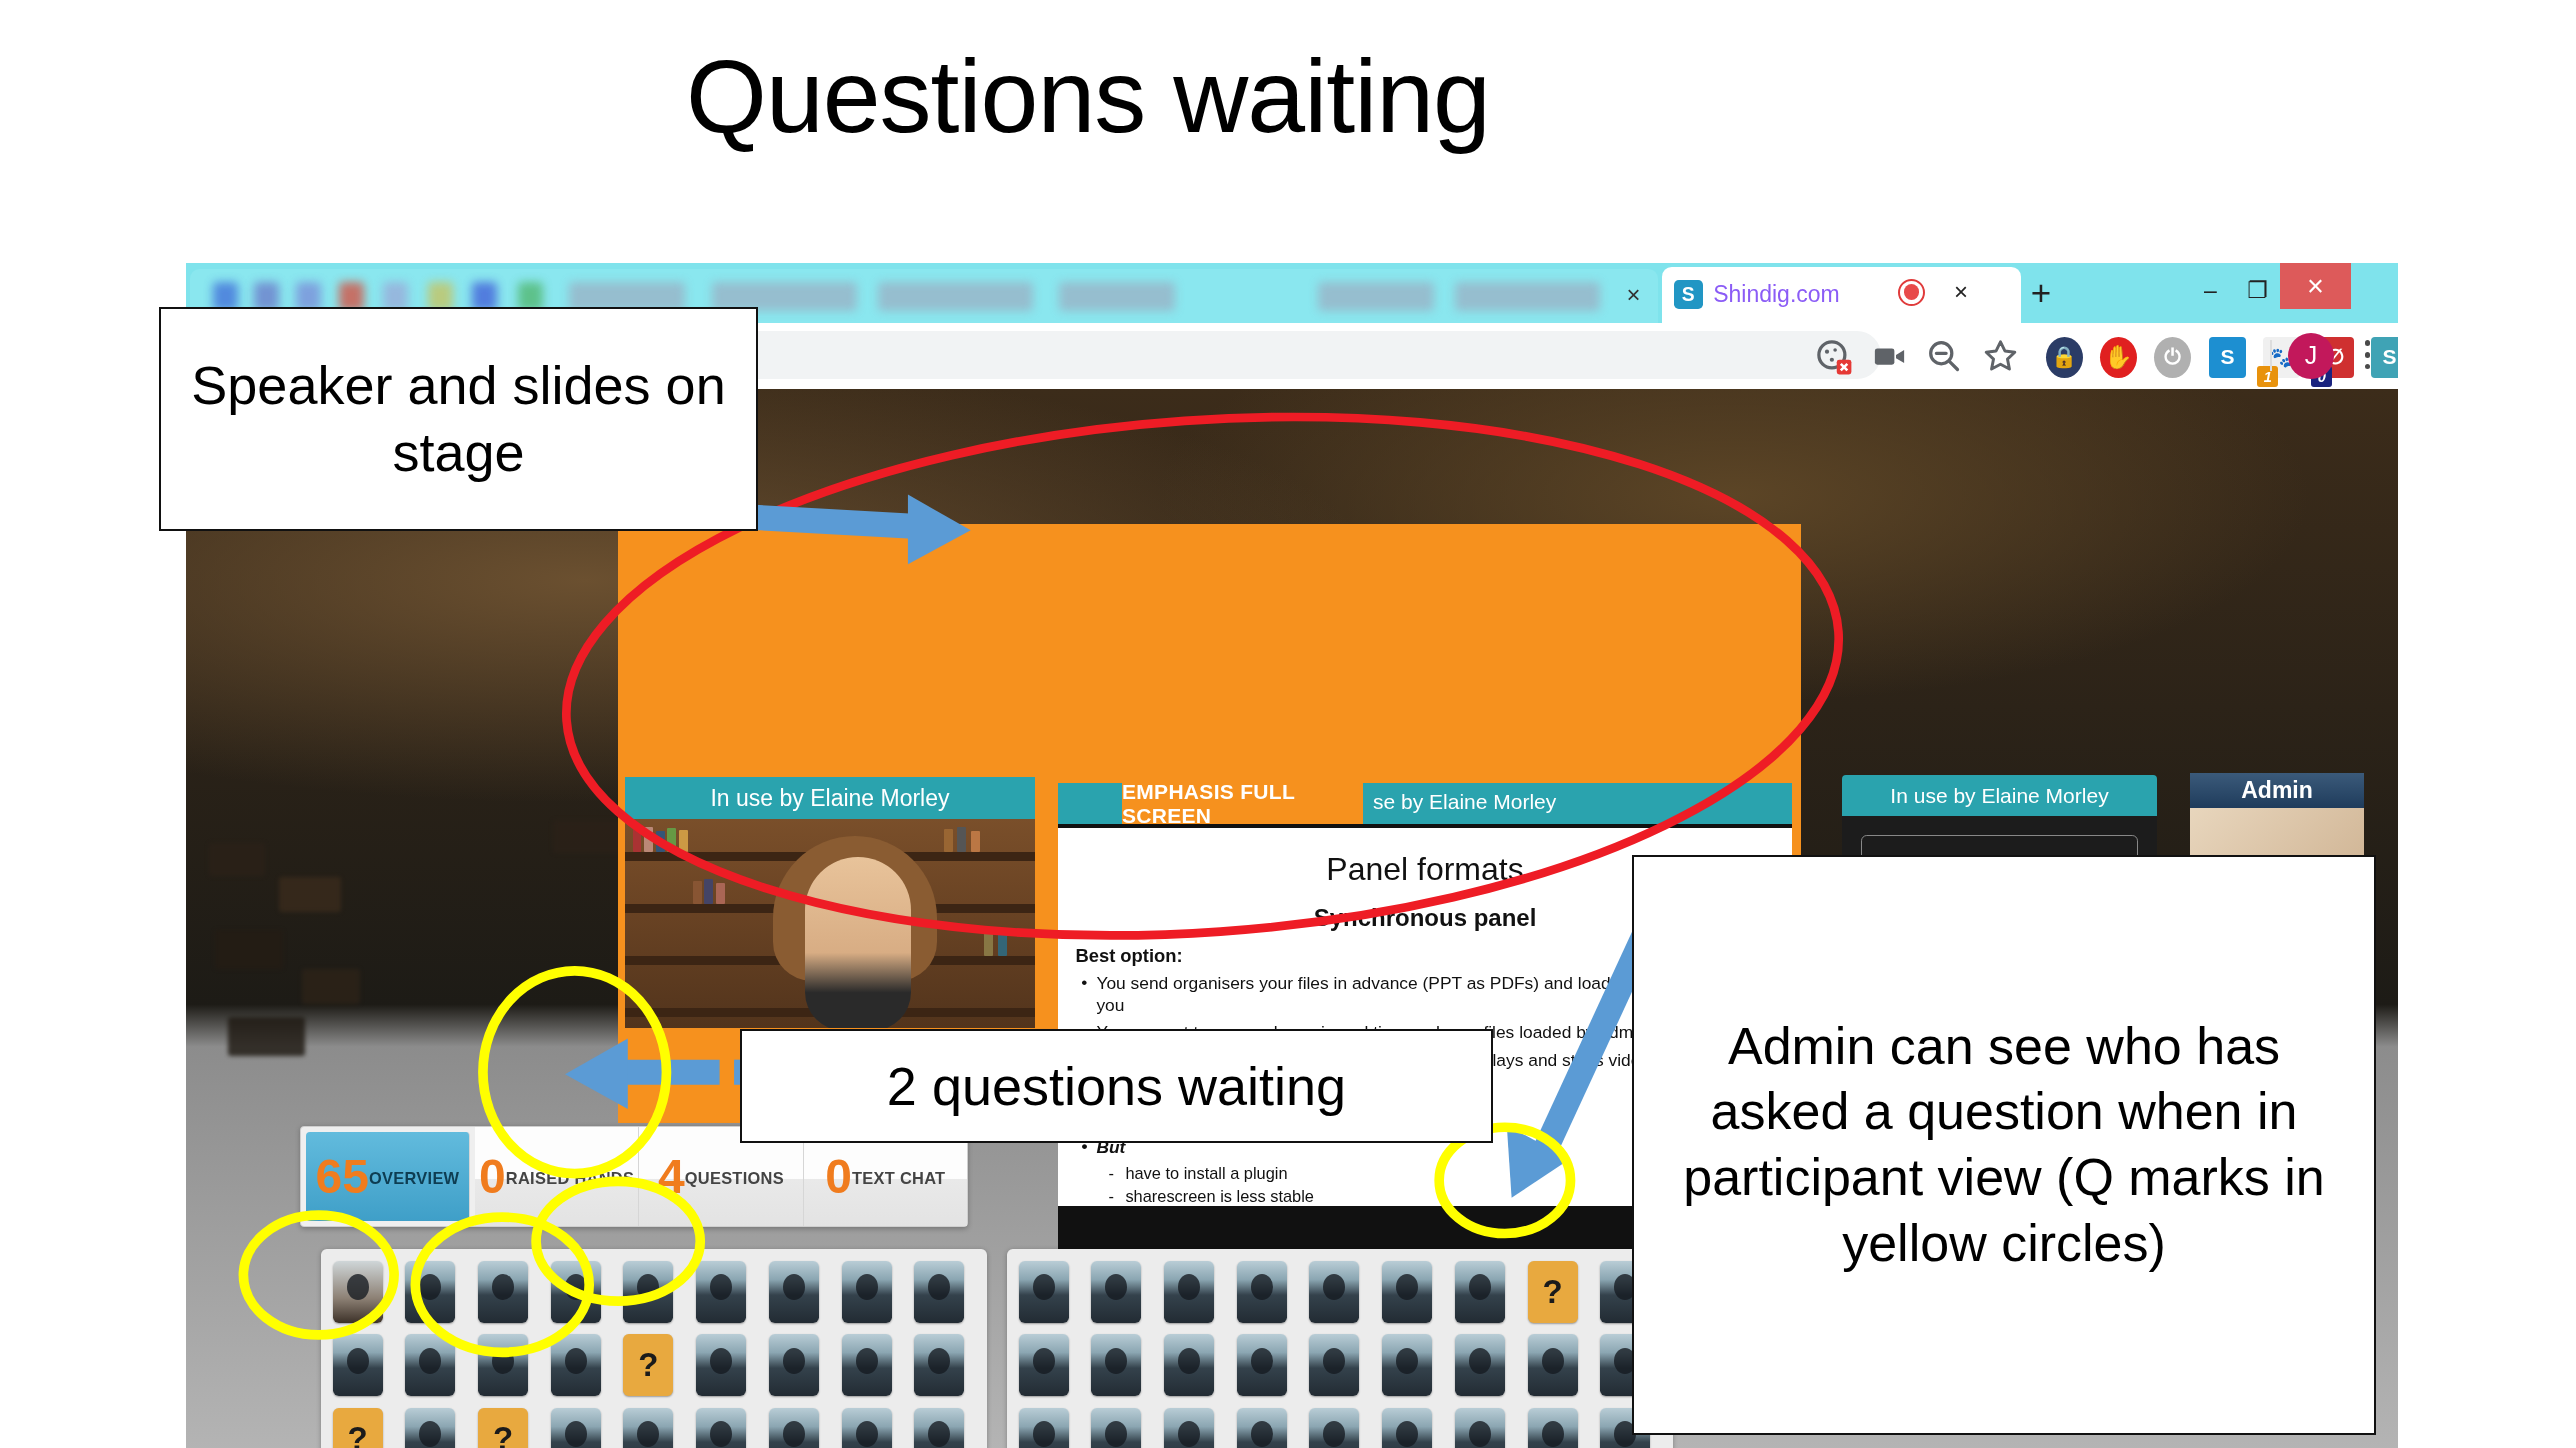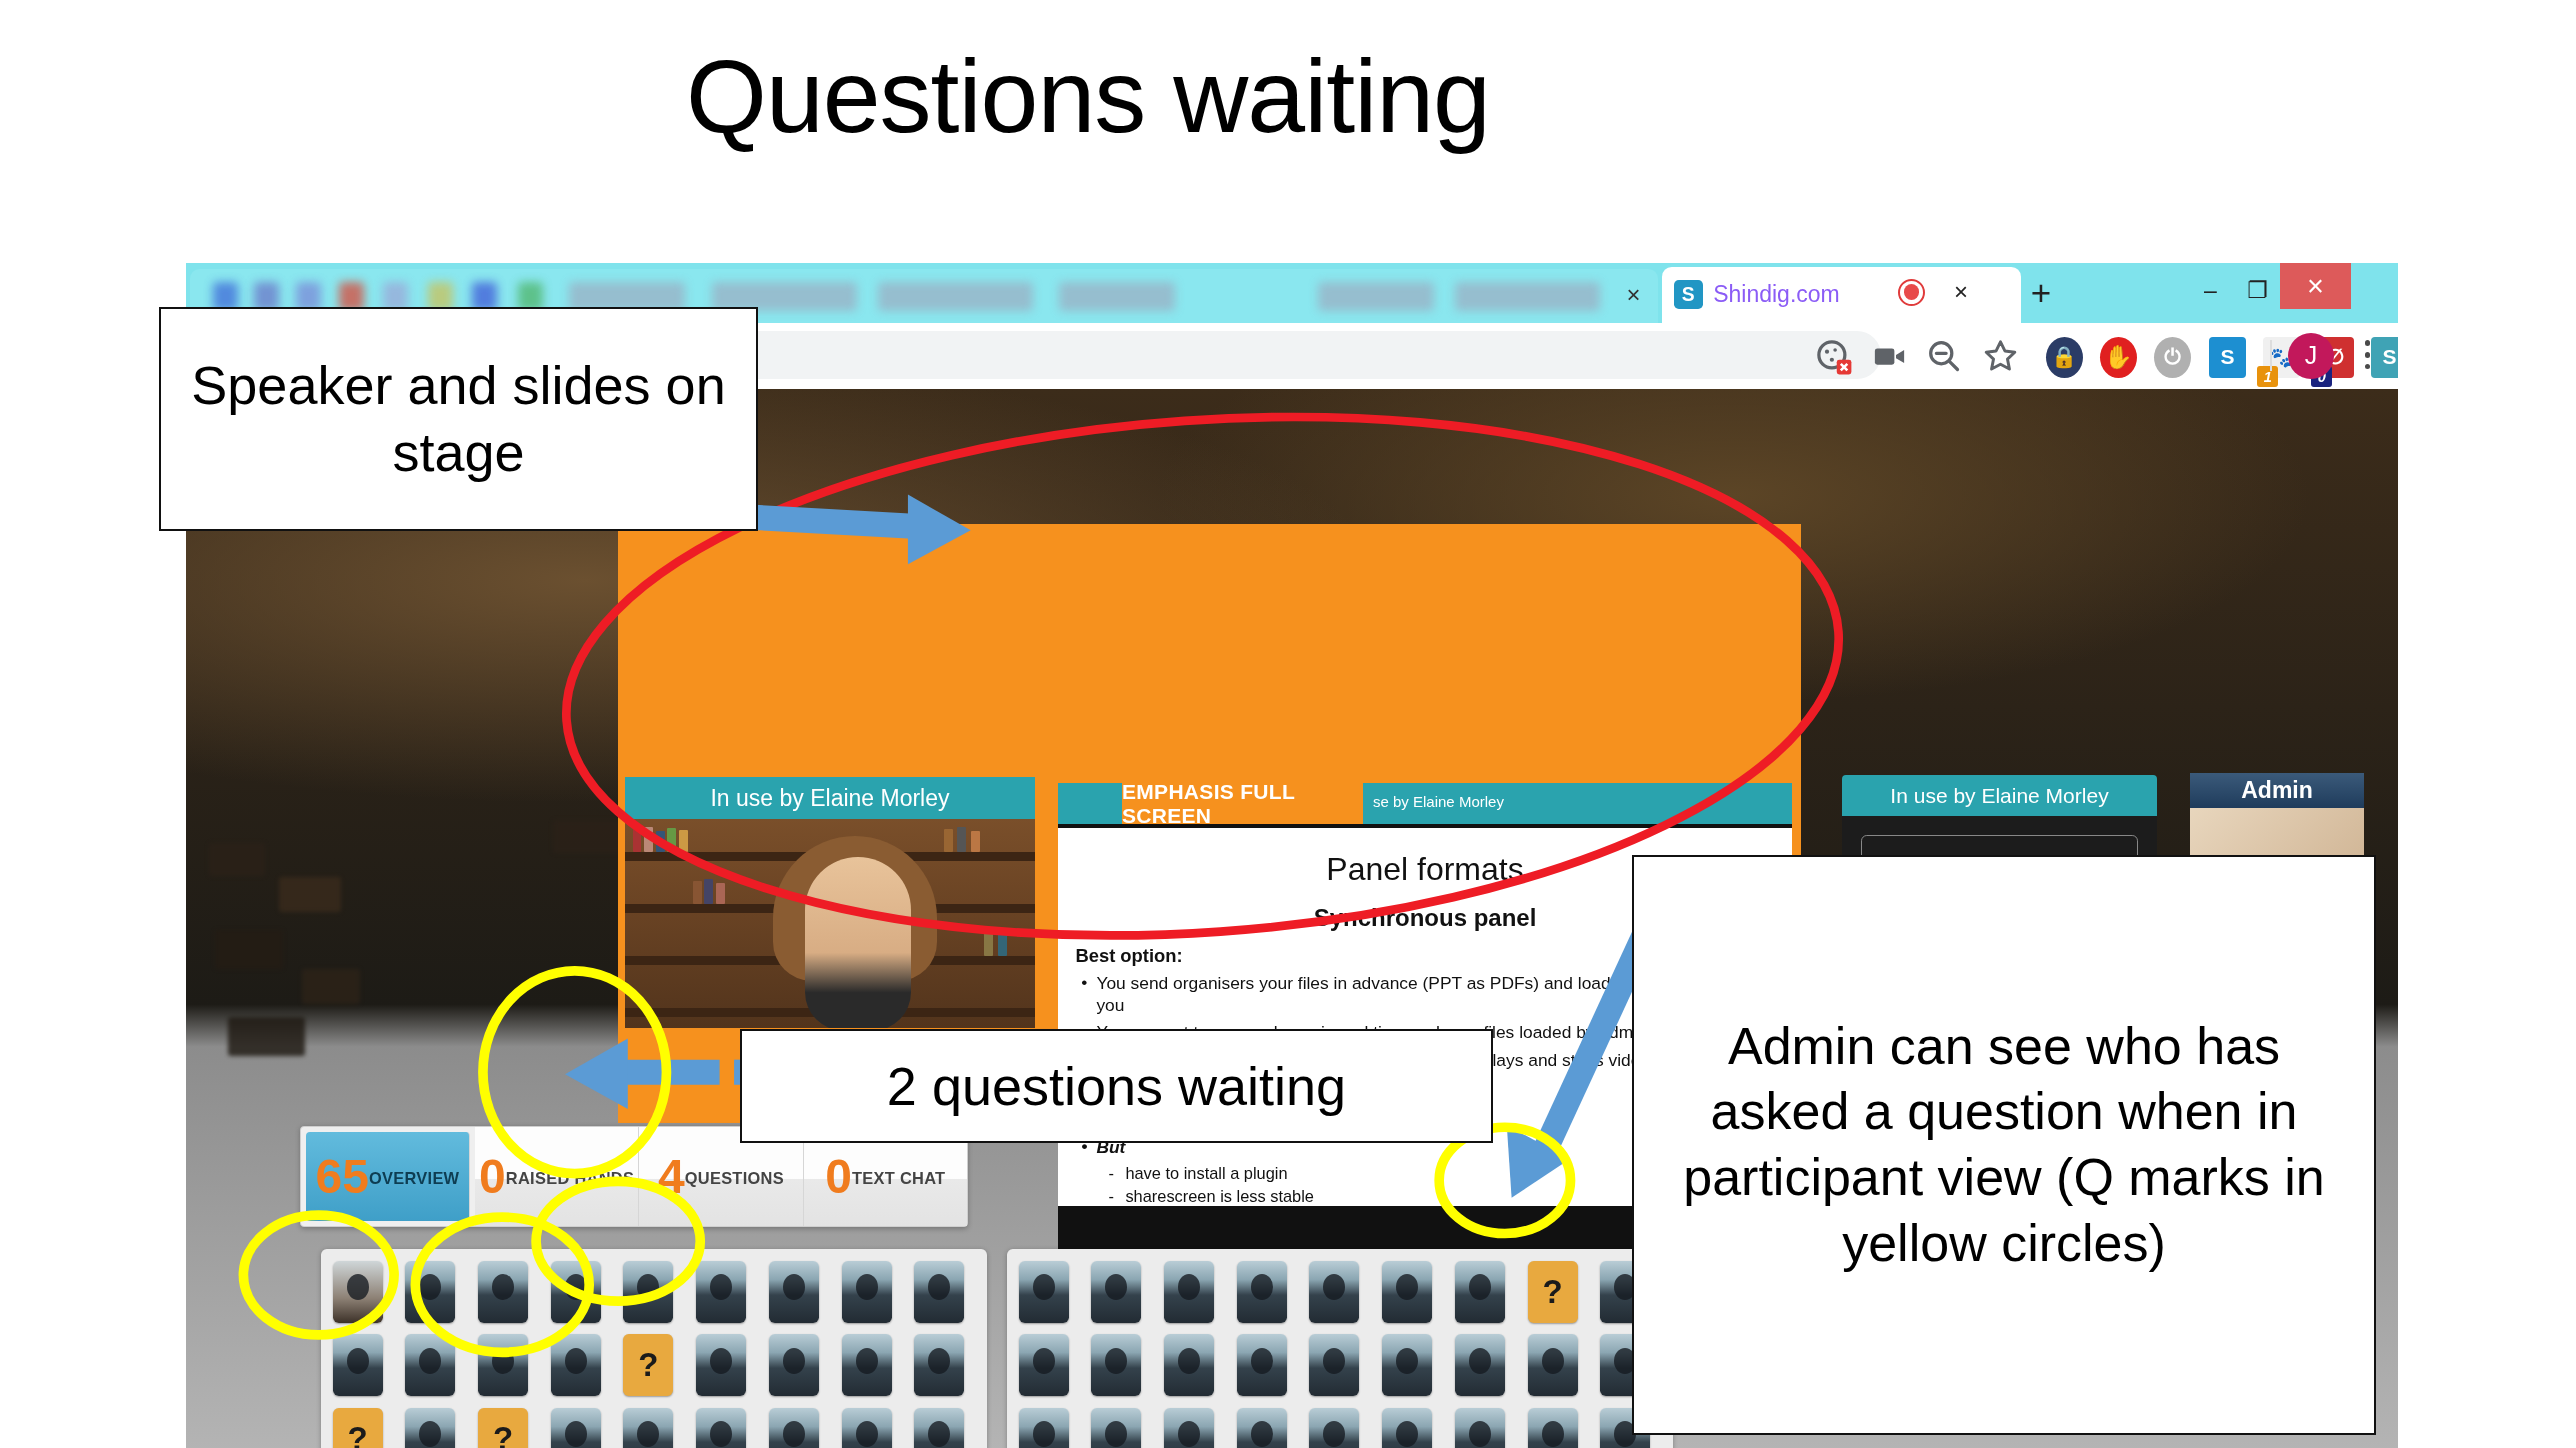--- a/index.html
+++ b/index.html
@@ -70,21 +70,21 @@
   .face{position:absolute;left:44%;top:18%;width:106px;height:174px;border-radius:53px 53px 39px 39px;
      background:linear-gradient(180deg,#e8c39a 0%,#d8ad84 55%,#2a2a2a 78%);}
   .hair{position:absolute;left:36%;top:8%;width:164px;height:145px;border-radius:82px 82px 39px 39px;
      background:#8a5c32;}
 
   
   .slidecard{position:absolute;left:872px;top:394px;width:734px;height:473px;background:#fff;}
   .slidehdr{height:41px;background:#2aa3ae;position:relative;}
   .emph{position:absolute;left:64px;top:0;width:241px;height:41px;background:#F6911E;color:#fff;
      font-size:21px;font-weight:bold;display:flex;align-items:center;justify-content:center;letter-spacing:0.3px;}
-  .inuse2{position:absolute;left:315px;top:0;height:37px;display:flex;align-items:center;color:#fff;font-size:15px;}
+  .inuse2{position:absolute;left:315px;top:0;height:37px;display:flex;align-items:center;color:#fff;font-size:21px;}
   .slidehdr-rule{height:3.9px;background:#111;}
   .slidebody{padding:13.5px 17.4px 0 17.4px;}
   .s-h1{text-align:center;font-size:32px;color:#111;margin:9.7px 0 15.5px;}
   .s-h2{text-align:center;font-size:24px;color:#111;font-weight:bold;margin:0 0 13.5px;}
   .s-lead{font-size:18.4px;font-weight:bold;color:#111;margin:9.7px 0 5.8px;}
   .s-li{font-size:17.4px;color:#111;margin:0 0 5.8px;padding-left:21px;position:relative;line-height:1.25;}
   .s-li:before{content:"\2022";position:absolute;left:5.8px;top:-1px;}
   .s-sub{font-size:16.4px;color:#111;margin:0 0 3.9px;padding-left:50px;position:relative;}
   .s-sub:before{content:"-";position:absolute;left:33px;}
   .slidefoot{position:absolute;left:0;bottom:0;width:734px;height:50px;background:#111;}

